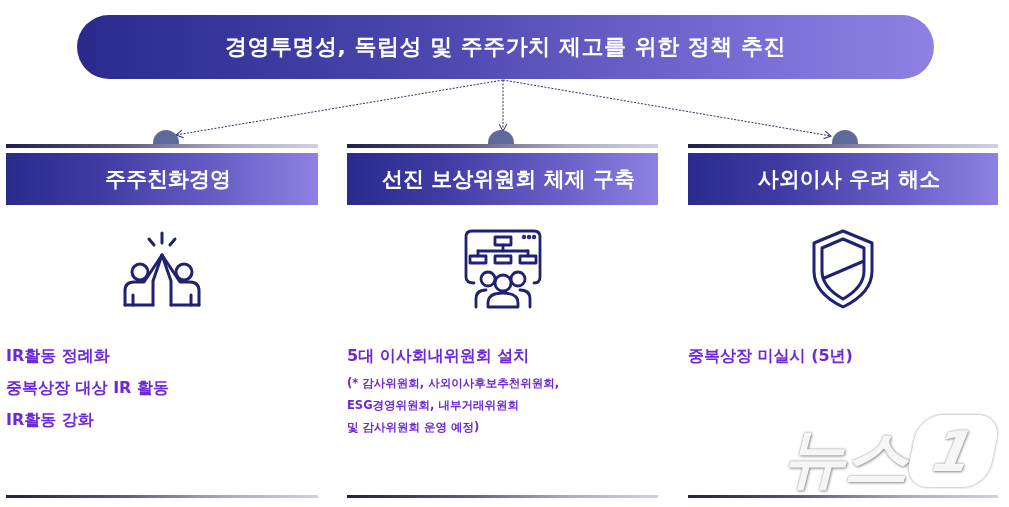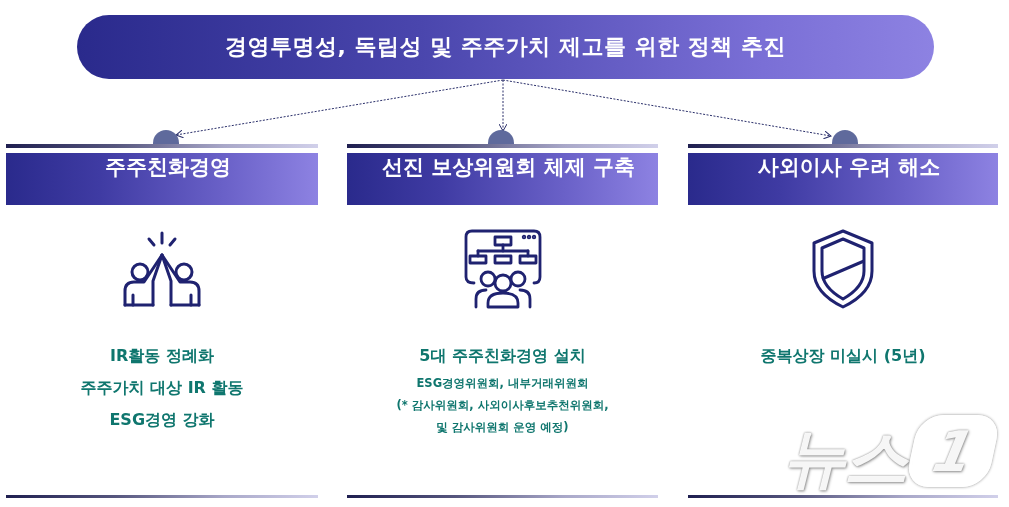--- a/index.html
+++ b/index.html
@@ -30,32 +30,32 @@
     border-radius: 13px 13px 0 0; background: #5f6a9c;
   }
   .col-1 .dome { left: 147px; }
   .col-2 .dome { left: 141px; }
   .col-3 .dome { left: 144px; }
 
   .header-box {
     position: absolute; top: 23px; left: 0; right: 0; height: 52px;
     background: linear-gradient(90deg, #2a2a8c 0%, #3f3ba3 30%, #6a61c8 70%, #8d82e2 100%);
     color: #ffffff; font-size: 21px; font-weight: bold;
-    display: flex; justify-content: center; padding-left: 12px;
+    display: flex; align-items: center; justify-content: center; padding-left: 12px;
   }
 
   .icon-wrap {
     position: absolute; top: 95px; left: 50%; transform: translateX(-50%);
     width: 90px; height: 88px;
     display: flex; align-items: center; justify-content: center;
   }
 
   .body-text {
-    position: absolute; top: 210px; left: 0; right: 0; text-align: center;
-    color: #0f766e; font-weight: bold;
+    position: absolute; top: 210px; left: 0; right: 0; text-align: left;
+    color: #6d28d9; font-weight: bold;
   }
   .body-text .line { font-size: 16px; line-height: 32px; display: block; }
   .body-text .note { font-size: 11.5px; line-height: 22px; display: block; }
 
   .bottom-bar {
     position: absolute; top: 365px; left: 0; right: 0; height: 3px;
     background: linear-gradient(90deg, #1f1f50 0%, #56567e 35%, #a9a8c9 70%, #d1d0ea 100%);
   }
 
   .watermark {
@@ -108,22 +108,22 @@
       <path d="M45 26 L36 52 V76"></path>
       <path d="M45 26 L54 52 V76"></path>
       <line x1="16" y1="66" x2="16" y2="76"></line>
       <line x1="74" y1="66" x2="74" y2="76"></line>
       <line x1="8" y1="76" x2="36" y2="76"></line>
       <line x1="54" y1="76" x2="82" y2="76"></line>
     </svg>
   </div>
   <div class="body-text">
     <span class="line">IR활동 정례화</span>
-    <span class="line">주주가치 대상 IR 활동</span>
-    <span class="line">ESG경영 강화</span>
+    <span class="line">중복상장 대상 IR 활동</span>
+    <span class="line">IR활동 강화</span>
   </div>
   <div class="bottom-bar"></div>
 </div>
 
 <div class="column col-2">
   <div class="dome"></div>
   <div class="top-bar"></div>
   <div class="header-box">
     <span>선진 보상위원회 체제 구축</span>
   </div>
@@ -143,23 +143,23 @@
       <rect x="60" y="29" width="16" height="7"></rect>
       <circle cx="28" cy="52" r="7"></circle>
       <circle cx="58" cy="52" r="7"></circle>
       <circle cx="43" cy="56" r="8"></circle>
       <path d="M16 80 V72 Q16 63 26 63"></path>
       <path d="M70 80 V72 Q70 63 60 63"></path>
       <path d="M28 80 V76 Q28 66 43 66 Q58 66 58 76 V80 Z"></path>
     </svg>
   </div>
   <div class="body-text">
-    <span class="line">5대 주주친화경영 설치</span>
+    <span class="line">5대 이사회내위원회 설치</span>
+    <span class="note">(* 감사위원회, 사외이사후보추천위원회,</span>
     <span class="note">ESG경영위원회, 내부거래위원회</span>
-    <span class="note">(* 감사위원회, 사외이사후보추천위원회,</span>
     <span class="note">및 감사위원회 운영 예정)</span>
   </div>
   <div class="bottom-bar"></div>
 </div>
 
 <div class="column col-3">
   <div class="dome"></div>
   <div class="top-bar"></div>
   <div class="header-box">
     <span>사외이사 우려 해소</span>

